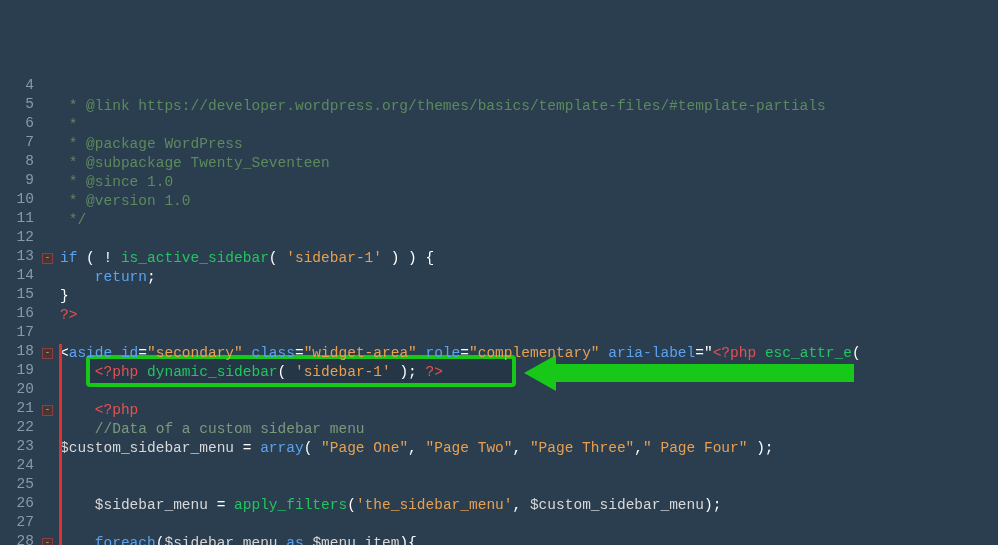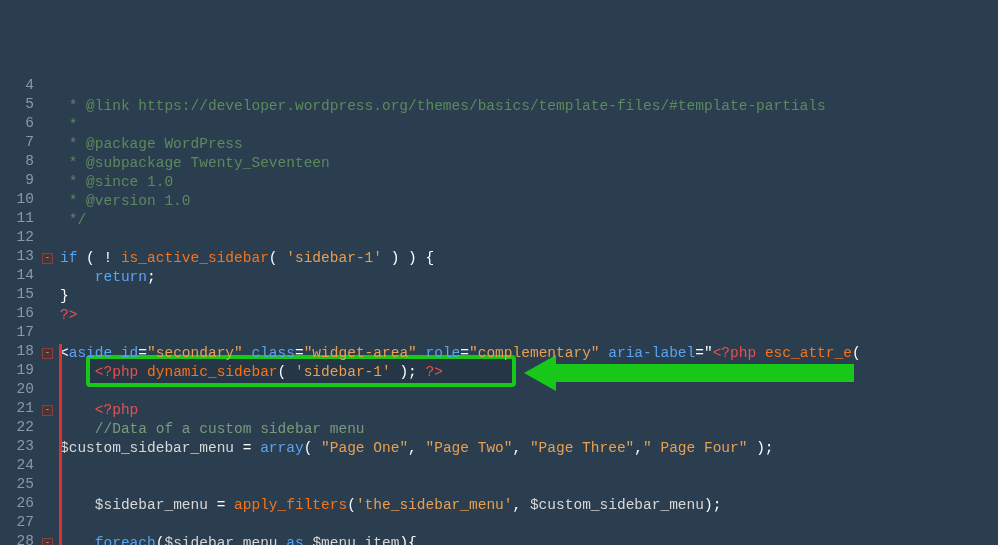--- a/index.html
+++ b/index.html
@@ -50,21 +50,21 @@
   position: absolute;
   left: -1px;
   top: 0;
   width: 3px;
   background: #e03030;
 }
 .c-comment { color: #5c8a5c; }
 .c-phptag  { color: #e85050; }
 .c-white   { color: #ffffff; }
 .c-keyword { color: #5aa3f0; }
-.c-func    { color: #f97316; }
+.c-func    { color: #22c55e; }
 .c-string  { color: #e8a050; }
 .c-var     { color: #d8d8d8; }
 .c-comment2{ color: #7a9a7a; text-align: center; }
 .highlight-box {
   position: absolute;
   border: 4px solid #18c818;
   border-radius: 4px;
   background: rgba(0,0,0,0.12);
   pointer-events: none;
 }

